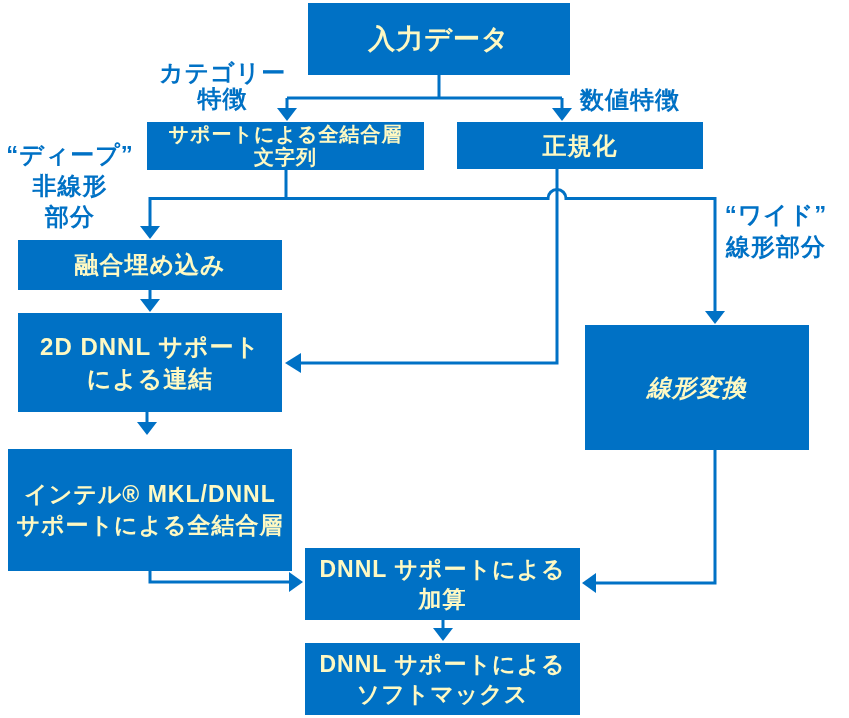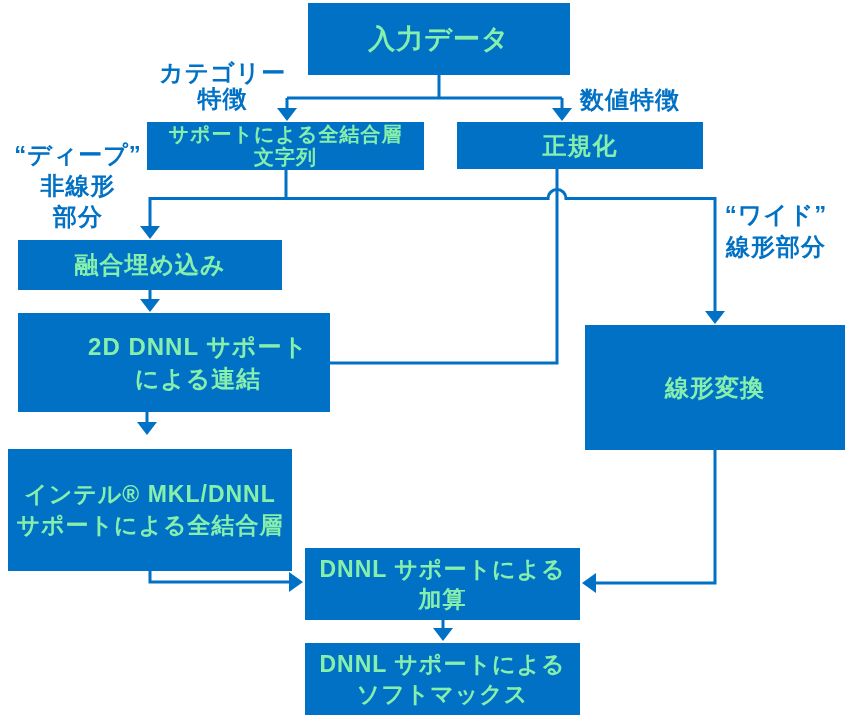--- a/index.html
+++ b/index.html
@@ -4,44 +4,44 @@
 <style>
   html,body{margin:0;padding:0;background:#ffffff;}
   .canvas{
     position:relative;width:849px;height:718px;background:#ffffff;overflow:hidden;
     font-family:"Liberation Sans","DejaVu Sans",sans-serif;
   }
   .connectors{position:absolute;left:0;top:0;z-index:0;}
   .connectors path{fill:none;stroke:var(--accent);stroke-width:3;}
   .connectors polygon{fill:var(--accent);stroke:none;}
   .node{
-    position:absolute;z-index:1;background:var(--accent);color:#86efac;
+    position:absolute;z-index:1;background:var(--accent);color:#fef9c3;
     display:flex;flex-direction:column;align-items:center;justify-content:center;
     font-weight:700;letter-spacing:1px;
   }
   .node span{display:block;}
   .side-label{
     position:absolute;z-index:1;color:var(--accent);font-weight:700;
     text-align:center;letter-spacing:1px;
   }
   .side-label span{display:block;}
 
   .n-input   {left:308px;top:3px;  width:262px;height:72px; font-size:27px;}
   .n-hash    {left:147px;top:122px;width:277px;height:48px; font-size:20px;line-height:23px;}
   .n-norm    {left:457px;top:122px;width:246px;height:47px; font-size:24px;}
   .n-embed   {left:18px; top:240px;width:264px;height:50px; font-size:24px;}
-  .n-concat  {left:18px; top:313px;width:264px;height:99px; font-size:24px;line-height:32px;padding-left:48px;}
+  .n-concat  {left:18px; top:313px;width:264px;height:99px; font-size:24px;line-height:32px;}
   .n-fc      {left:8px;  top:437px;width:284px;height:122px;font-size:23px;line-height:31px;margin-top:12px;}
-  .n-linear  {left:585px;top:325px;width:260px;height:125px;font-size:24px;}
+  .n-linear  {left:585px;top:325px;width:224px;height:125px;font-size:24px;font-style:italic;}
   .n-add     {left:305px;top:548px;width:275px;height:72px; font-size:23px;line-height:30px;}
   .n-softmax {left:305px;top:643px;width:275px;height:72px; font-size:23px;line-height:30px;}
 
   .l-cat {left:150px;top:60px; width:145px;font-size:24px;line-height:26px;}
   .l-num {left:566px;top:84px; width:128px;font-size:24px;}
-  .l-deep{left:12px;  top:139px;width:132px;font-size:24px;line-height:31px;}
+  .l-deep{left:4px;  top:139px;width:132px;font-size:24px;line-height:31px;}
   .l-wide{left:710px;top:167px;width:132px;font-size:24px;line-height:32px;margin-top:32px;}
 </style>
 </head>
 <body>
 
 <div class="canvas">
 
   <svg class="connectors" width="849" height="718" viewBox="0 0 849 718">
 
     <path d="M439 75 V98 M287 98 H562 M287 98 V109 M562 98 V109"></path>

